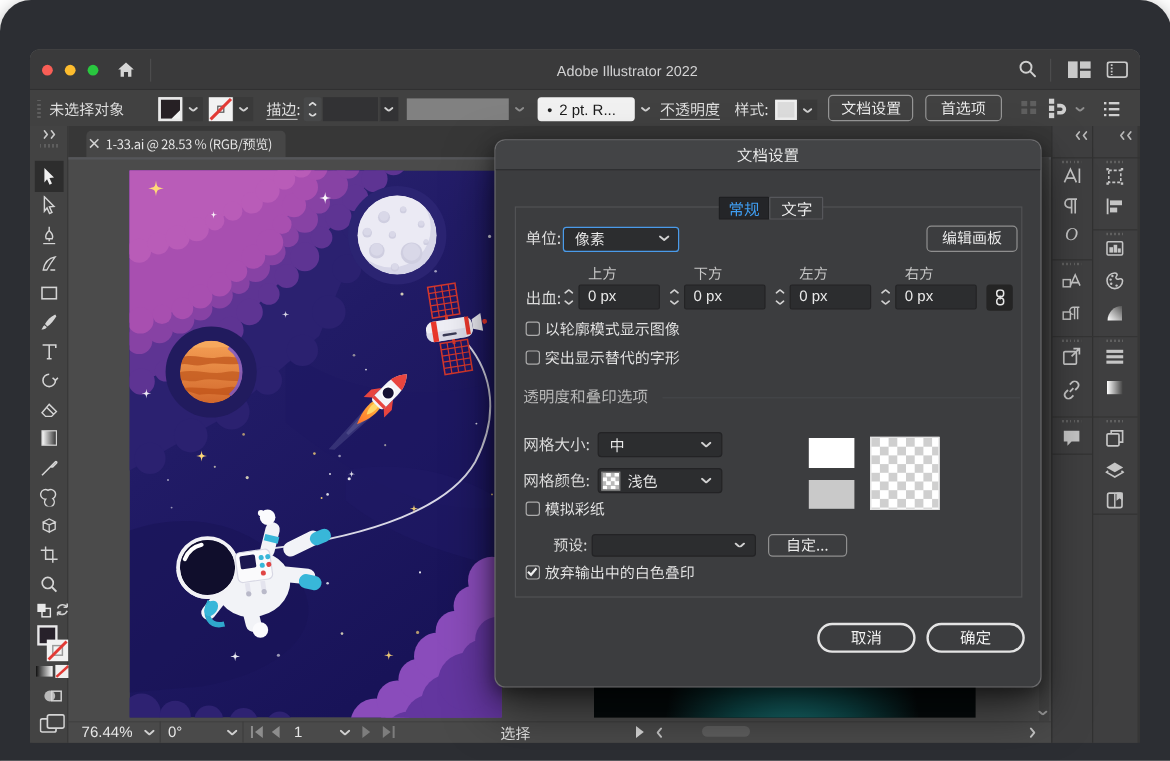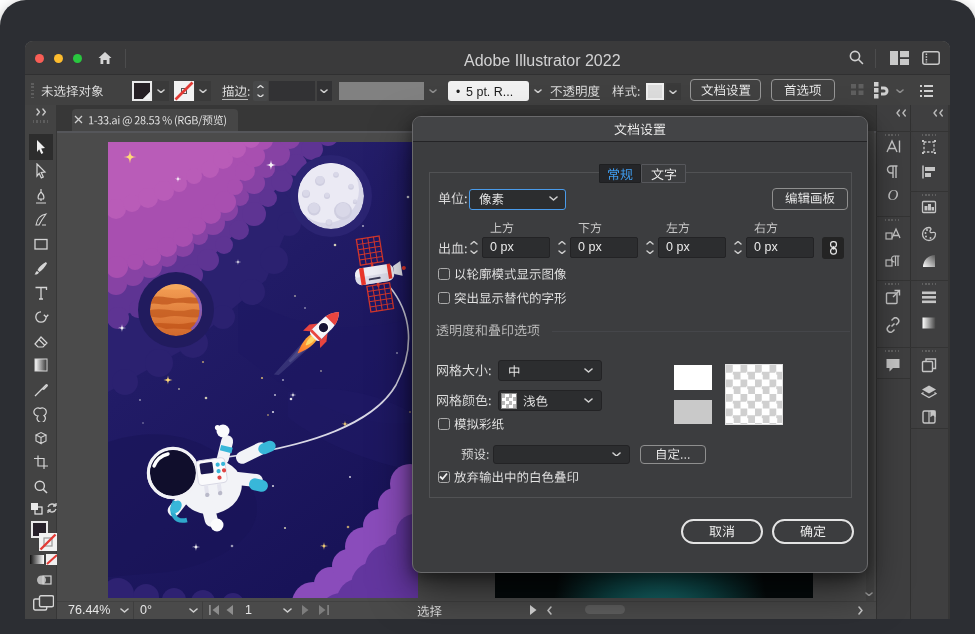--- a/index.html
+++ b/index.html
@@ -6,21 +6,21 @@
 <div style="position:absolute;left:0px;top:0px;width:976px;height:660px;background:#2c2e33;border-radius:26px 26px 0 0;box-shadow:0 4px 14px rgba(0,0,0,.3)"></div>
 <div style="position:absolute;left:25px;top:41px;width:925px;height:578px;background:#3e3e3e;border-radius:8px 8px 3px 3px;box-shadow:inset 0 1px 0 rgba(255,255,255,.25)"></div>
 <div style="position:absolute;left:25px;top:41px;width:925px;height:34px;background:#3a3a3b;border-radius:8px 8px 0 0;border-bottom:1px solid #303031"></div>
 <div style="position:absolute;left:35.0px;top:54px;width:9px;height:9px;background:#f95e56;border-radius:50%"></div>
 <div style="position:absolute;left:54.0px;top:54px;width:9px;height:9px;background:#fdbc2e;border-radius:50%"></div>
 <div style="position:absolute;left:72.5px;top:54px;width:9px;height:9px;background:#29c73f;border-radius:50%"></div>
 <svg class="ab" style="left:98px;top:51px" width="14" height="14" viewBox="0 0 14 14">
     <path d="M7 1 L13.5 7 L11.5 7 L11.5 13 L8.7 13 L8.7 9 L5.3 9 L5.3 13 L2.5 13 L2.5 7 L0.5 7 Z" fill="#d6d6d6"></path>
   </svg>
 <div style="position:absolute;left:125px;top:49px;width:1px;height:19px;background:#4c4c4d"></div>
-<div style="position:absolute;left:464px;top:51.5px;font-size:16px;color:#d2d2d3;white-space:nowrap;">Adobe Illustrator 2022</div>
+<div style="position:absolute;left:464px;top:51.5px;font-size:12px;color:#d2d2d3;white-space:nowrap;">Adobe Illustrator 2022</div>
 <svg class="ab" style="left:848px;top:49px" width="17" height="17" viewBox="0 0 17 17">
     <circle cx="7" cy="7" r="4.6" fill="none" stroke="#cfcfcf" stroke-width="1.6"></circle>
     <line x1="10.5" y1="10.5" x2="14.5" y2="14.5" stroke="#cfcfcf" stroke-width="1.6" stroke-linecap="round"></line>
   </svg>
 <div style="position:absolute;left:875px;top:49px;width:1px;height:19px;background:#4c4c4d"></div>
 <svg class="ab" style="left:890px;top:51px" width="19" height="14" viewBox="0 0 19 14">
     <rect x="0" y="0" width="8" height="14" fill="#c9c9c9"></rect>
     <rect x="10" y="0" width="9" height="6.2" fill="#c9c9c9"></rect>
     <rect x="10" y="8" width="9" height="6" fill="#c9c9c9"></rect>
   </svg>
@@ -72,21 +72,21 @@
 <div style="position:absolute;left:316px;top:81px;width:16px;height:20px;background:#323234;border-left:1px solid #414141"></div>
 <svg style="position:absolute;left:320.0px;top:89.0px;" width="8" height="4.0" viewBox="0 0 8 4.0">
     <path d="M1,1 L4.0,3.5 L7,1" fill="none" stroke="#cfcfcf" stroke-width="1.6" stroke-linecap="round" stroke-linejoin="round"></path>
   </svg>
 <div style="position:absolute;left:339px;top:82px;width:85px;height:18px;background:#818181"></div>
 <svg style="position:absolute;left:429.0px;top:89.0px;" width="8" height="4.0" viewBox="0 0 8 4.0">
     <path d="M1,1 L4.0,3.5 L7,1" fill="none" stroke="#8e8e8e" stroke-width="1.6" stroke-linecap="round" stroke-linejoin="round"></path>
   </svg>
 <div style="position:absolute;left:448px;top:81px;width:81px;height:20px;background:#f1f1f1;border-radius:3px"></div>
 <div style="position:absolute;left:456px;top:84.5px;font-size:12px;color:#222;white-space:nowrap;">•</div>
-<div style="position:absolute;left:466px;top:85px;font-size:12.5px;color:#1c1c1c;white-space:nowrap;">5 pt. R...</div>
+<div style="position:absolute;left:466px;top:85px;font-size:12.5px;color:#1c1c1c;white-space:nowrap;">2 pt. R...</div>
 <div style="position:absolute;left:531px;top:81px;width:15px;height:20px;"></div>
 <svg style="position:absolute;left:534.0px;top:89.0px;" width="8" height="4.0" viewBox="0 0 8 4.0">
     <path d="M1,1 L4.0,3.5 L7,1" fill="none" stroke="#cfcfcf" stroke-width="1.6" stroke-linecap="round" stroke-linejoin="round"></path>
   </svg>
 <svg width="50" height="15" style="position:absolute;left:550px;top:83.5px;overflow:visible;" fill="#e0e0e0">
     <path transform="translate(0.0,11.8) scale(0.01250,-0.01250)" d="M559 478C678 398 828 280 899 203L960 261C885 338 733 450 615 526ZM69 770V693H514C415 522 243 353 44 255C60 238 83 208 95 189C234 262 358 365 459 481V-78H540V584C566 619 589 656 610 693H931V770Z"></path>
     <path transform="translate(12.5,11.8) scale(0.01250,-0.01250)" d="M61 765C119 716 187 646 216 597L278 644C246 692 177 760 118 806ZM854 824C736 797 518 780 338 773C345 758 353 734 355 719C430 721 512 725 593 732V655H313V596H547C480 526 377 462 283 431C298 418 318 393 329 377C421 413 523 483 593 561V427H665V564C732 487 831 417 923 381C934 398 954 423 969 436C874 465 773 528 709 596H952V655H665V738C754 747 837 759 903 773ZM392 403V344H508C490 237 446 158 309 115C324 102 343 76 350 60C506 113 558 210 579 344H699C691 312 683 280 674 255H844C835 180 826 147 813 135C805 128 797 127 780 127C763 127 716 128 668 132C678 115 685 91 686 74C736 70 784 70 808 72C835 73 854 78 870 94C892 115 904 166 916 283C917 293 918 311 918 311H756L777 403ZM251 456H56V386H179V83C136 63 90 27 45 -15L95 -80C152 -18 206 34 243 34C265 34 296 5 335 -19C401 -58 484 -68 600 -68C698 -68 867 -63 945 -58C946 -36 958 1 966 20C867 10 715 3 601 3C495 3 411 9 349 46C301 74 278 98 251 100Z"></path>
     <path transform="translate(25.0,11.8) scale(0.01250,-0.01250)" d="M338 451V252H151V451ZM338 519H151V710H338ZM80 779V88H151V182H408V779ZM854 727V554H574V727ZM501 797V441C501 285 484 94 314 -35C330 -46 358 -71 369 -87C484 1 535 122 558 241H854V19C854 1 847 -5 829 -5C812 -6 749 -7 684 -4C695 -25 708 -57 711 -78C798 -78 852 -76 885 -64C917 -52 928 -28 928 19V797ZM854 486V309H568C573 354 574 399 574 440V486Z"></path>
     <path transform="translate(37.5,11.8) scale(0.01250,-0.01250)" d="M386 644V557H225V495H386V329H775V495H937V557H775V644H701V557H458V644ZM701 495V389H458V495ZM757 203C713 151 651 110 579 78C508 111 450 153 408 203ZM239 265V203H369L335 189C376 133 431 86 497 47C403 17 298 -1 192 -10C203 -27 217 -56 222 -74C347 -60 469 -35 576 7C675 -37 792 -65 918 -80C927 -61 946 -31 962 -15C852 -5 749 15 660 46C748 93 821 157 867 243L820 268L807 265ZM473 827C487 801 502 769 513 741H126V468C126 319 119 105 37 -46C56 -52 89 -68 104 -80C188 78 201 309 201 469V670H948V741H598C586 773 566 813 548 845Z"></path>
   </svg>

